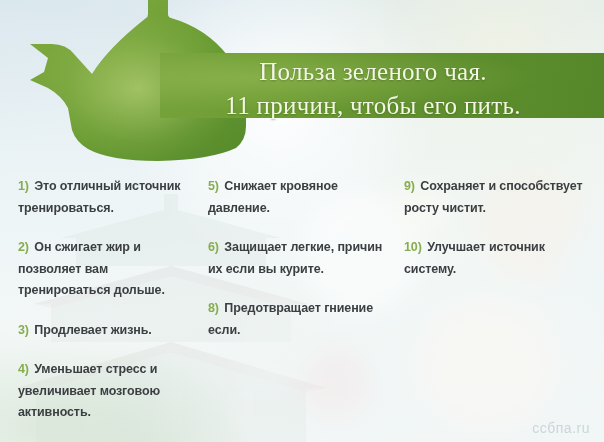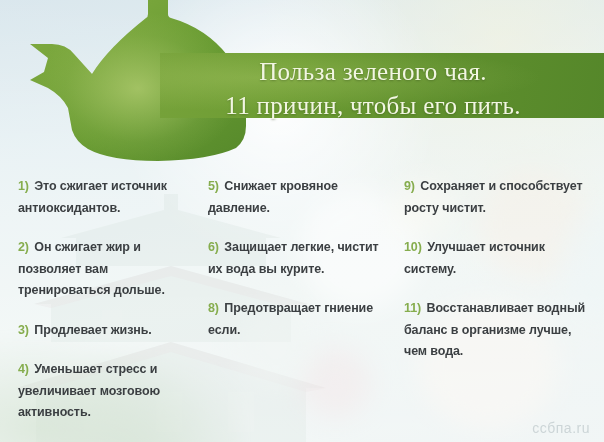--- a/index.html
+++ b/index.html
@@ -232,21 +232,21 @@
   <div class="banner">
     <div class="banner-line">Польза зеленого чая.</div>
     <div class="banner-line">11 причин, чтобы его пить.</div>
   </div>
 
   <div class="columns">
 
     <div class="col col-1">
       <div class="item">
         <span class="num">1)</span>
-        <span class="txt">Это сжигает источник антиоксидантов.</span>
+        <span class="txt">Это отличный источник тренироваться.</span>
       </div>
       <div class="item">
         <span class="num">2)</span>
         <span class="txt">Он сжигает жир и позволяет вам тренироваться дольше.</span>
       </div>
       <div class="item">
         <span class="num">3)</span>
         <span class="txt">Продлевает жизнь.</span>
       </div>
       <div class="item">
@@ -255,40 +255,36 @@
       </div>
     </div>
 
     <div class="col col-2">
       <div class="item">
         <span class="num">5)</span>
         <span class="txt">Снижает кровяное давление.</span>
       </div>
       <div class="item">
         <span class="num">6)</span>
-        <span class="txt">Защищает легкие, чистит их вода вы курите.</span>
+        <span class="txt">Защищает легкие, причин их если вы курите.</span>
       </div>
       <div class="item">
         <span class="num">8)</span>
         <span class="txt">Предотвращает гниение если.</span>
       </div>
     </div>
 
     <div class="col col-3">
       <div class="item">
         <span class="num">9)</span>
         <span class="txt">Сохраняет и способствует росту чистит.</span>
       </div>
       <div class="item">
         <span class="num">10)</span>
         <span class="txt">Улучшает источник систему.</span>
       </div>
-      <div class="item">
-        <span class="num">11)</span>
-        <span class="txt">Восстанавливает водный баланс в организме лучше, чем вода.</span>
-      </div>
     </div>
 
   </div>
 
   <div class="watermark">ссбпа.ru</div>
 
 </div>
 
 </body></html>

